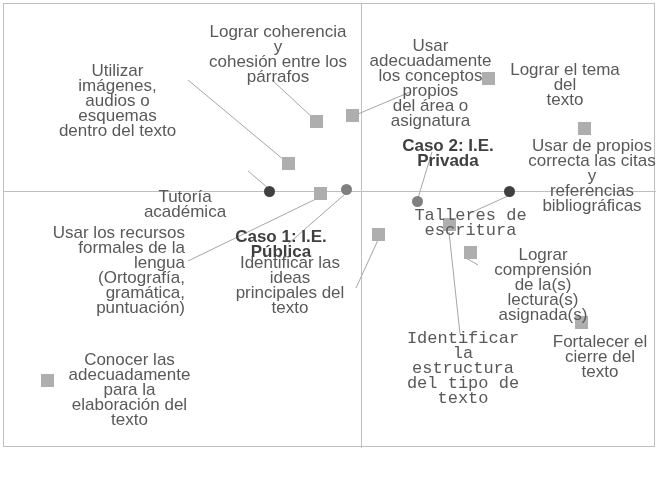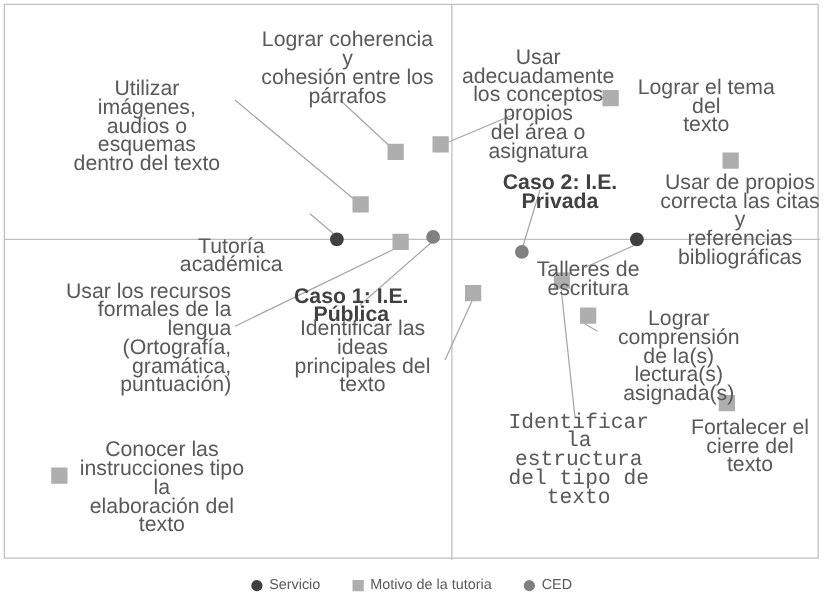--- a/index.html
+++ b/index.html
@@ -182,44 +182,30 @@
 correcta las citas y
 referencias
 bibliográficas</div>
       <div class="plot-label" style="left: 125px; top: 161px; width: 120px; margin-top: 28px;">Tutoría académica</div>
       <div class="plot-label bold" style="left: 388px; top: 138px; width: 120px;">Caso 2: I.E. Privada</div>
       <div class="plot-label bold" style="left: 221px; top: 229px; width: 120px;">Caso 1: I.E. Pública</div>
       <div class="plot-label" style="left: 30px; top: 225px; width: 155px; text-align: right;">Usar los recursos
 formales de la lengua
 (Ortografía, gramática,
 puntuación)</div>
-      <div class="plot-label" style="left: 408px; top: 208px; width: 125px;">Talleres de escritura</div>
+      <div class="plot-label" style="left: 408px; top: 208px; width: 125px; font-family: Liberation Mono, monospace;">Talleres de escritura</div>
       <div class="plot-label" style="left: 225px; top: 255px; width: 130px;">Identificar las ideas
 principales del texto</div>
       <div class="plot-label" style="left: 478px; top: 247px; width: 130px;">Lograr comprensión
 de la(s) lectura(s)
 asignada(s)</div>
       <div class="plot-label" style="left: 398px; top: 331px; width: 130px; font-family: Liberation Mono, monospace;">Identificar la
 estructura del tipo de
 texto</div>
       <div class="plot-label" style="left: 534px; top: 334px; width: 132px;">Fortalecer el cierre del
 texto</div>
       <div class="plot-label" style="left: 62px; top: 352px; width: 135px;">Conocer las
-instrucciones tipo la
+adecuadamente para la
 elaboración del texto</div>
     </div>
 
-  <div id="legend">
-    <div class="legend-item">
-      <span class="legend-key circle-dark"></span>
-      <span>Servicio</span>
-    </div>
-    <div class="legend-item">
-      <span class="legend-key square"></span>
-      <span>Motivo de la tutoria</span>
-    </div>
-    <div class="legend-item">
-      <span class="legend-key circle-mid"></span>
-      <span>CED</span>
-    </div>
-  </div>
 
 </div>
 
 </body></html>

